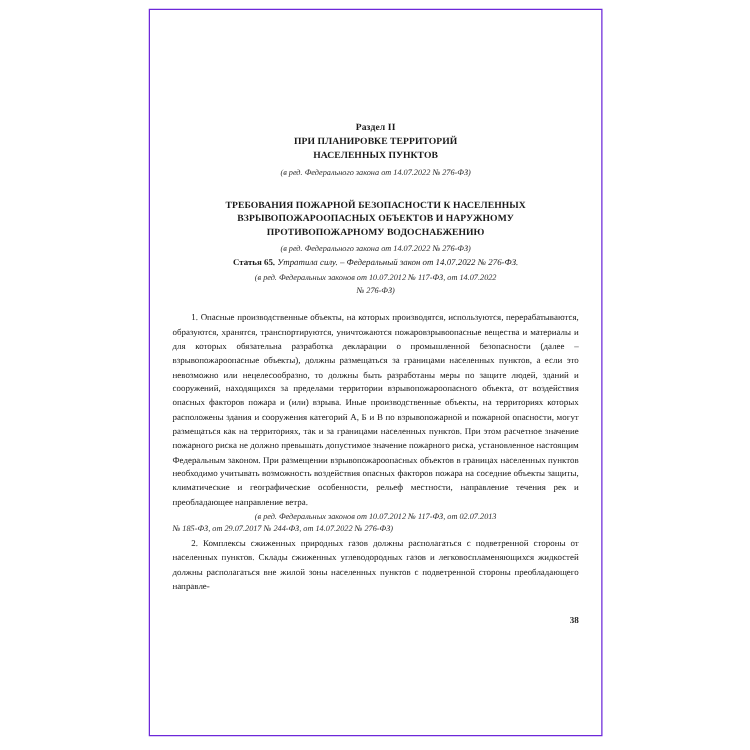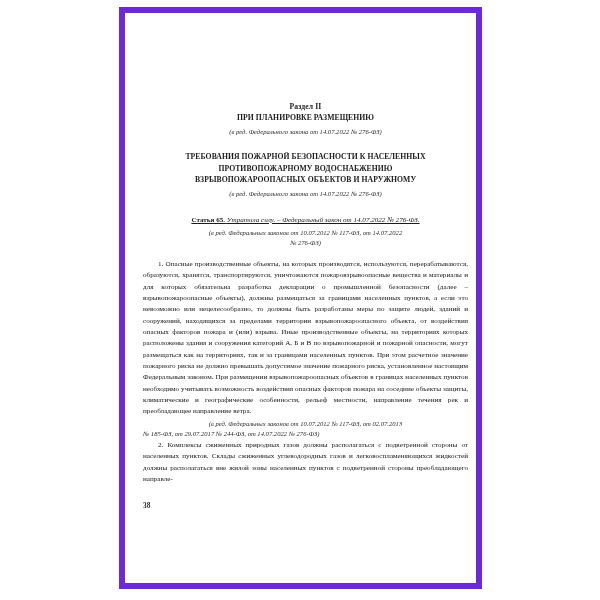--- a/index.html
+++ b/index.html
@@ -21,21 +21,21 @@
     height: 600px;
     background: #ffffff;
   }
   .page-sheet {
     position: absolute;
     left: 119px;
     top: 7px;
     width: 363px;
     height: 582px;
     background: #ffffff;
-    border: 6px solid #6d28d9;
+    border: 1px solid #6d28d9;
     box-sizing: border-box;
     overflow: hidden;
   }
   .page-inner {
     position: absolute;
     left: 18px;
     top: 0;
     width: 325px;
     height: 582px;
   }
@@ -87,52 +87,54 @@
     font-size: 7.15px;
     line-height: 11.35px;
     color: #161616;
     text-indent: 15px;
   }
   .page-number {
     font-size: 7.3px;
     font-weight: bold;
     color: #2a2a2a;
     line-height: 10px;
+    text-align: right;
   }
 
   
   .blk-section    { margin-top: 88px; }
   .blk-section-ed { margin-top: 4px; }
   .blk-chapter    { margin-top: 14px; }
   .blk-chapter-ed { margin-top: 4px; }
-  .blk-art65      { margin-top: 16px; text-decoration: underline; }
+  .blk-art65      { margin-top: 0; }
   .blk-art66      { margin-top: 14px; }
   .blk-art66-ed   { margin-top: 2px; }
   .blk-par1       { margin-top: 11px; }
   .blk-par1-ed    { margin-top: 1px; }
   .blk-par2       { margin-top: 1px; }
   .blk-pageno     { margin-top: 16px; }
 </style>
 </head>
 <body>
 
 <div class="viewer">
   <div class="page-sheet">
     <div class="page-inner">
 
       <div class="blk-section">
         <div class="section-label tcenter">Раздел II</div>
-        <div class="section-title tcenter">ПРИ ПЛАНИРОВКЕ РАЗМЕЩЕНИЮ</div>
+        <div class="section-title tcenter">ПРИ ПЛАНИРОВКЕ ТЕРРИТОРИЙ</div>
+        <div class="section-title tcenter">НАСЕЛЕННЫХ ПУНКТОВ</div>
       </div>
       <div class="ed-note tcenter blk-section-ed">(в ред. Федерального закона от 14.07.2022 № 276-ФЗ)</div>
 
       <div class="blk-chapter">
         <div class="chapter-title tcenter">ТРЕБОВАНИЯ ПОЖАРНОЙ БЕЗОПАСНОСТИ К НАСЕЛЕННЫХ</div>
+        <div class="chapter-title tcenter">ВЗРЫВОПОЖАРООПАСНЫХ ОБЪЕКТОВ И НАРУЖНОМУ</div>
         <div class="chapter-title tcenter">ПРОТИВОПОЖАРНОМУ ВОДОСНАБЖЕНИЮ</div>
-        <div class="chapter-title tcenter">ВЗРЫВОПОЖАРООПАСНЫХ ОБЪЕКТОВ И НАРУЖНОМУ</div>
       </div>
       <div class="ed-note tcenter blk-chapter-ed">(в ред. Федерального закона от 14.07.2022 № 276-ФЗ)</div>
 
       <div class="article-line tcenter blk-art65">
         <span class="art-num">Статья 65.</span>
         <span class="art-rest">Утратила силу. – Федеральный закон от 14.07.2022 № 276-ФЗ.</span>
       </div>
 
       <div class="ed-note tcenter blk-art66-ed">(в ред. Федеральных законов от 10.07.2012 № 117-ФЗ, от 14.07.2022</div>
       <div class="ed-note tcenter">№ 276-ФЗ)</div>

